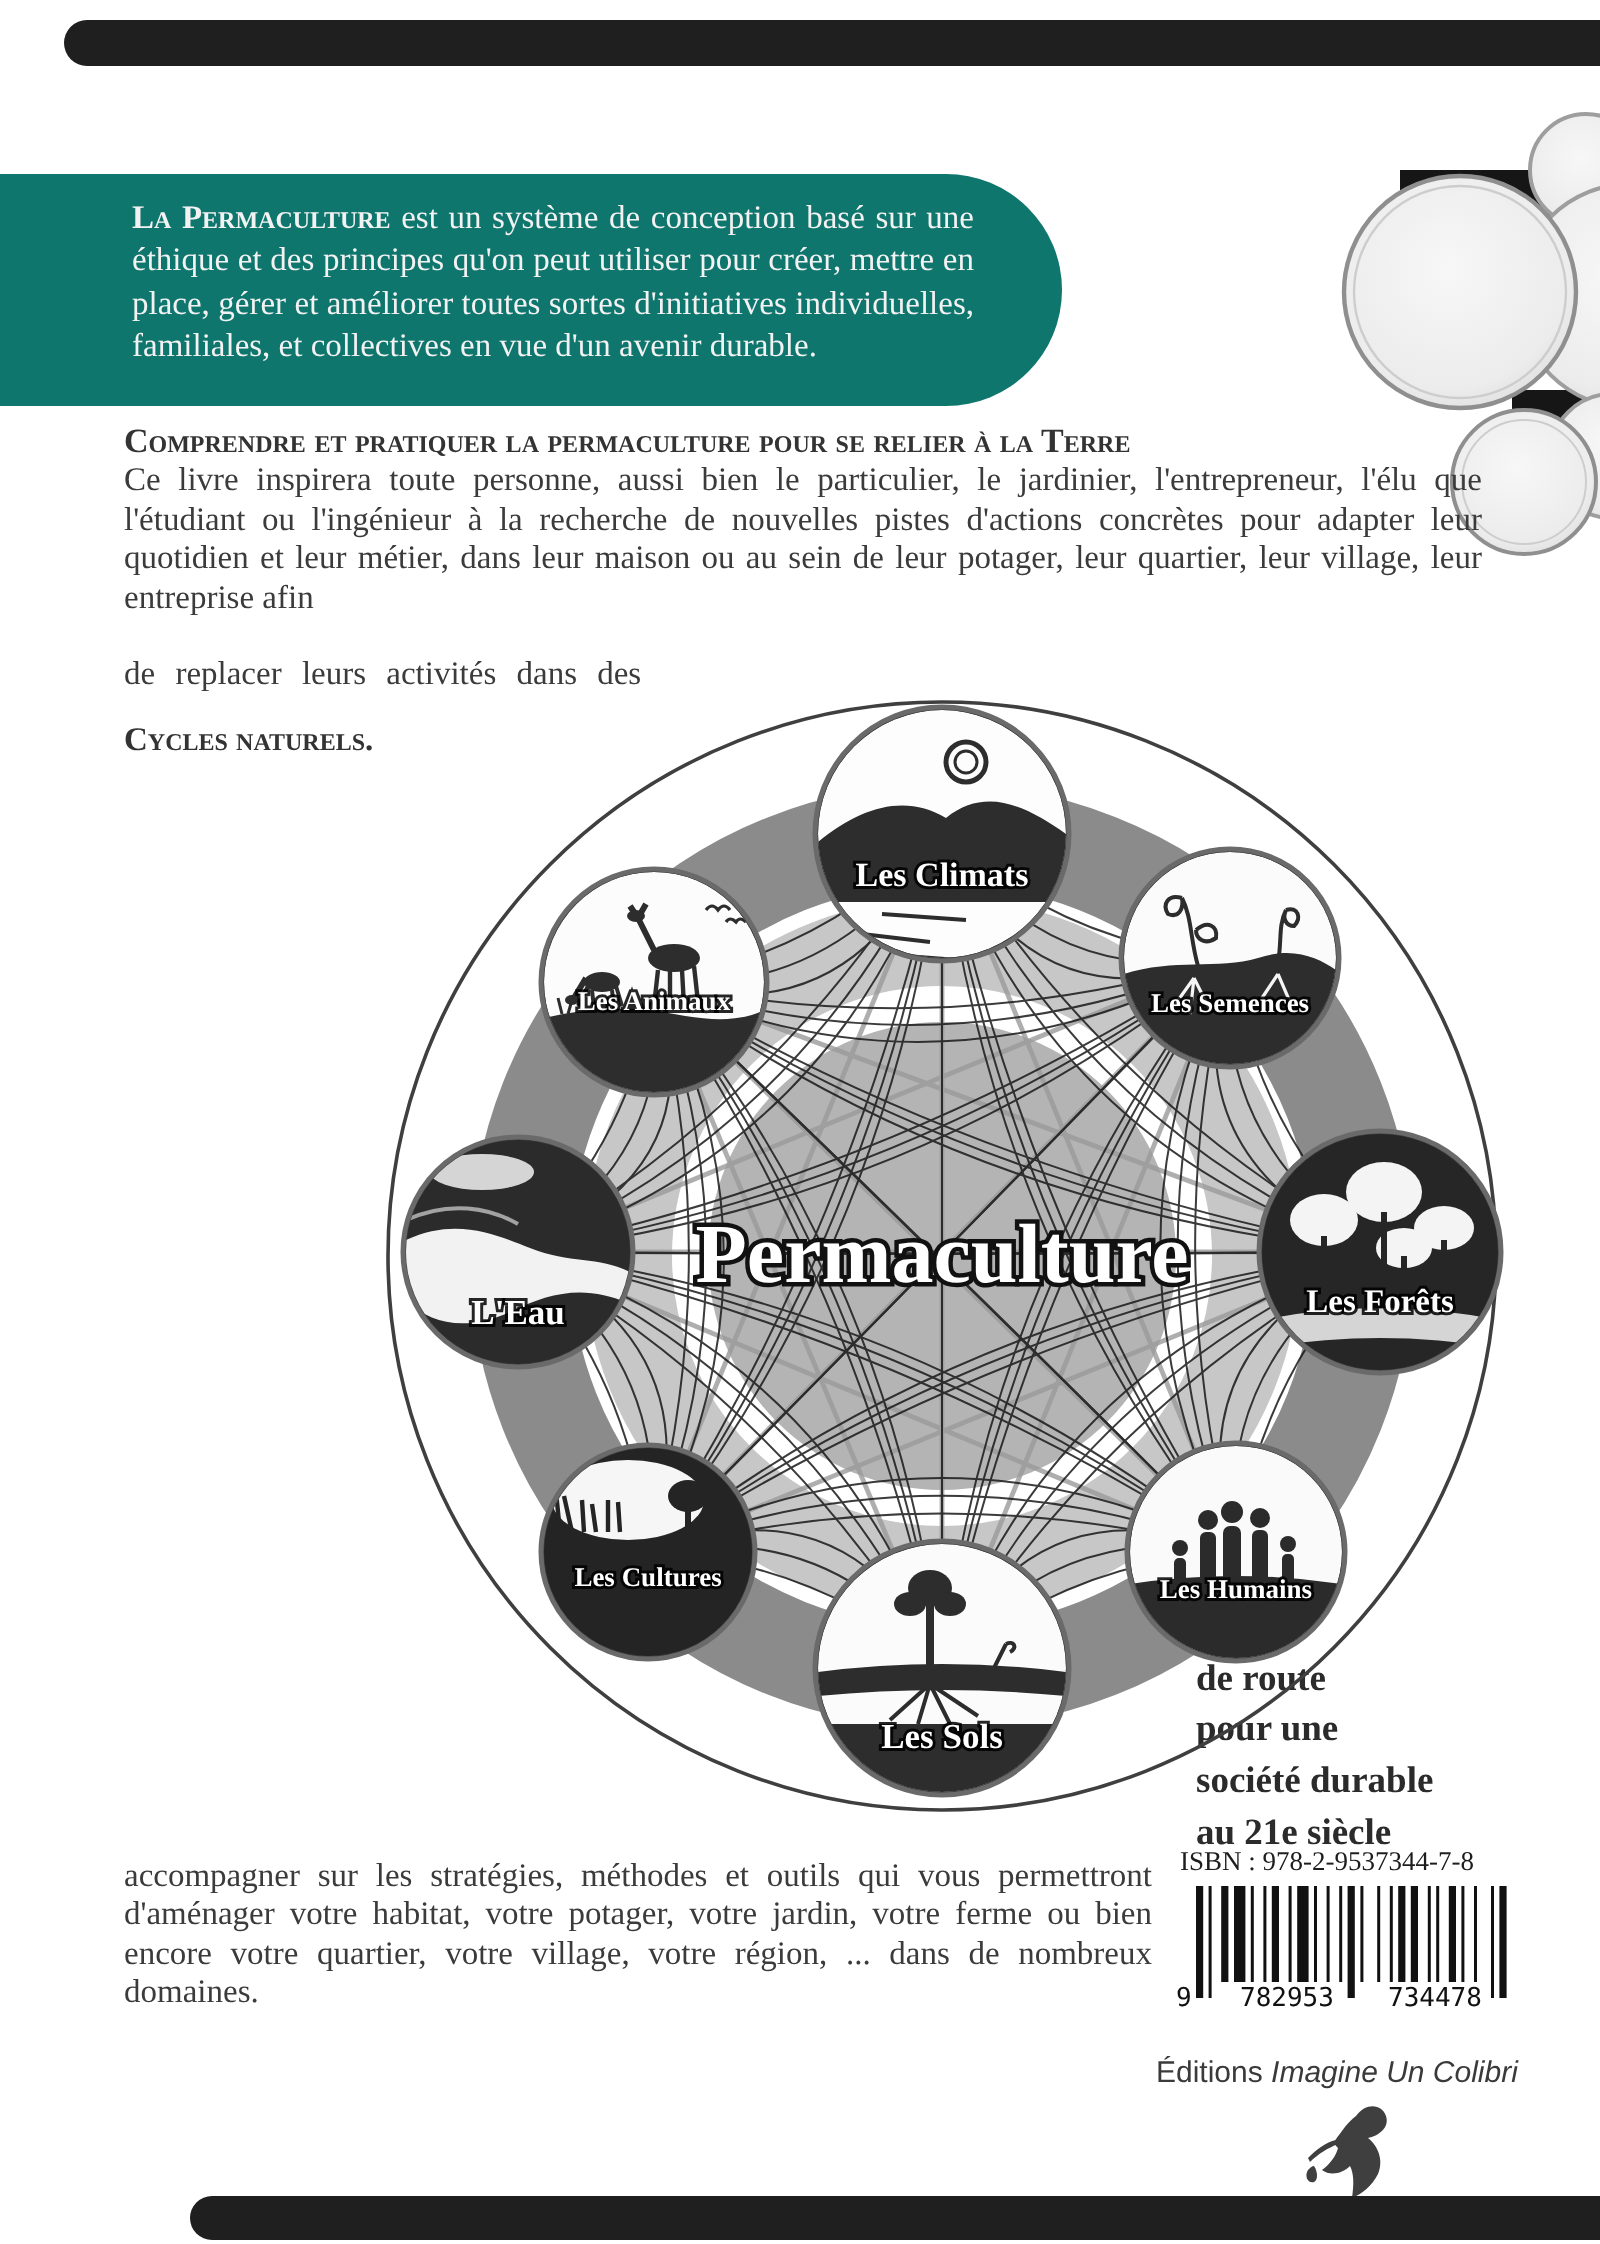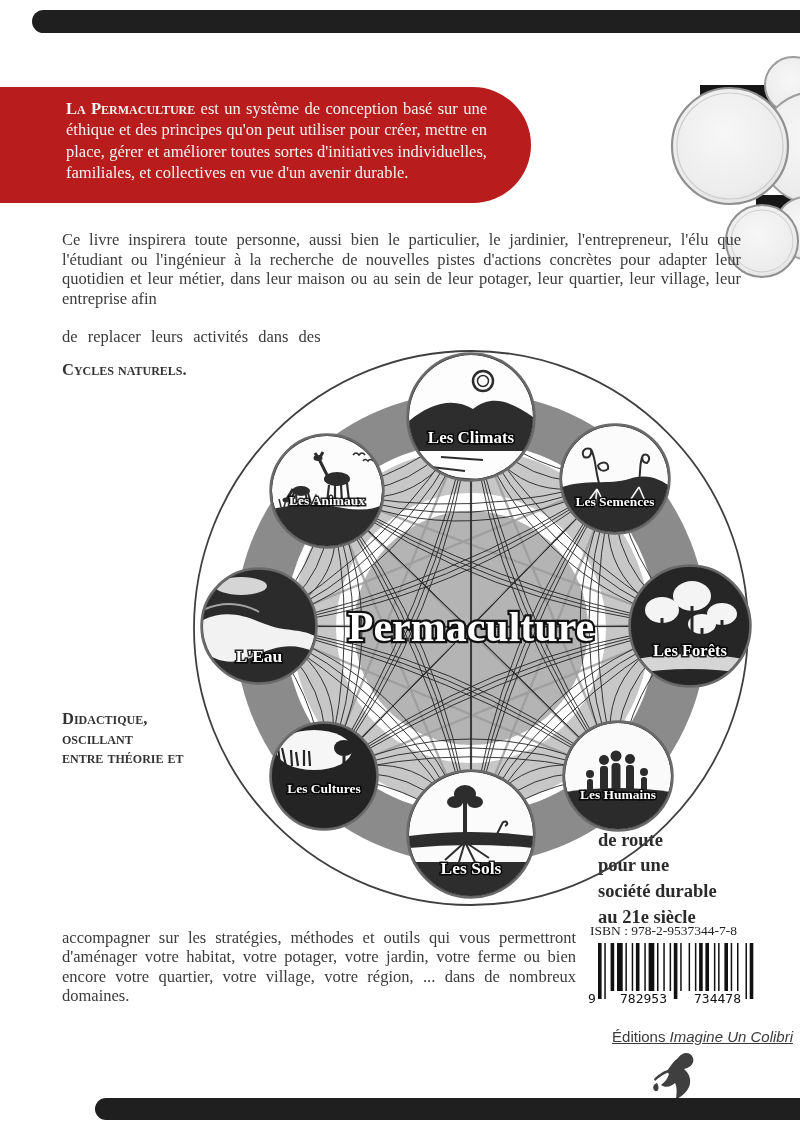--- a/index.html
+++ b/index.html
@@ -4,38 +4,38 @@
 <style>
   html,body{margin:0;padding:0;background:#fff;}
   #page{position:relative;width:800px;height:1122px;background:#fff;overflow:hidden;
         font-family:"Liberation Serif",serif;color:#3b3b3b;}
   .abs{position:absolute;}
   .sc{font-variant:small-caps;}
   .b{font-weight:bold;}
   .prelines{white-space:pre-line;}
   #top-bar{left:32px;top:10px;width:768px;height:23px;background:#1f1f1f;border-radius:12px 0 0 12px;}
   #bottom-bar{left:95px;top:1098px;width:705px;height:22px;background:#1f1f1f;border-radius:11px 0 0 11px;}
-  #intro-box{left:0;top:87px;width:531px;height:116px;background:#b91c1c;border-radius:0 58px 58px 0;
+  #intro-box{left:0;top:87px;width:531px;height:116px;background:#0f766e;border-radius:0 58px 58px 0;
              box-sizing:border-box;padding:11px 44px 0 66px;}
   #intro-text{color:#f2f2f2;font-size:16.5px;line-height:21.3px;text-align:justify;}
   #section-heading{left:62px;top:211px;width:690px;font-size:17px;color:#333;}
   #para-main{left:62px;top:230px;width:679px;font-size:16.5px;line-height:19.6px;text-align:justify;}
   #para-cont{left:62px;top:327px;width:420px;font-size:16.5px;word-spacing:6px;}
   #para-caps{left:62px;top:360px;font-size:16.5px;color:#333;}
   #left-col{left:62px;top:376px;width:195px;font-size:16.5px;line-height:19.4px;}
   #didactique-caps{left:62px;top:709px;width:220px;font-size:16.5px;line-height:19.6px;color:#333;}
   #didactique-body{left:62px;top:768px;width:310px;font-size:16.5px;line-height:19.6px;}
   #didactique-wide{left:62px;top:928px;width:514px;font-size:16.5px;line-height:19.3px;text-align:justify;}
   #footnote{left:62px;top:1024px;width:500px;font-size:16.5px;font-style:italic;color:#333;}
   #tagline{left:598px;top:776px;width:190px;font-weight:bold;font-size:18.5px;
            line-height:25.8px;color:#2b2b2b;}
   #isbn-label{left:590px;top:923px;font-size:13.5px;color:#1d1d1d;}
   #barcode{left:586px;top:941px;}
-  #publisher{left:578px;top:1028px;width:215px;text-align:right;font-family:"Liberation Sans",sans-serif;
-             font-size:15px;color:#3a3a3a;text-decoration:underline;}
+  #publisher{left:578px;top:1028px;width:215px;text-align:left;font-family:"Liberation Sans",sans-serif;
+             font-size:15px;color:#3a3a3a;}
   #publisher .it{font-style:italic;}
   #bird{left:650px;top:1050px;}
   #bubbles{left:628px;top:55px;}
   #diagram{left:180px;top:337px;}
 </style>
 </head>
 <body>
 
 <div id="page">
 
@@ -59,29 +59,27 @@
       <circle cx="102" cy="91" r="53" fill="none" stroke="#cdcdcd" stroke-width="1.2"></circle>
       <circle cx="134" cy="186" r="36" fill="url(#bg1)" stroke="#8f8f8f" stroke-width="2"></circle>
       <circle cx="134" cy="186" r="31" fill="none" stroke="#cdcdcd" stroke-width="1"></circle>
     </g>
   </svg>
 
   <div id="intro-box" class="abs">
     <div id="intro-text"><span class="sc b">La Permaculture</span><span> est un système de conception basé sur une éthique et des principes qu'on peut utiliser pour créer, mettre en place, gérer et améliorer toutes sortes d'initiatives individuelles, familiales, et collectives en vue d'un avenir durable.</span></div>
   </div>
 
+  <div id="section-heading" class="abs sc b">Comprendre et pratiquer la permaculture pour se relier à la Terre</div>
 
   <div id="para-main" class="abs">Ce livre inspirera toute personne, aussi bien le particulier, le jardinier, l'entrepreneur, l'élu que l'étudiant ou l'ingénieur à la recherche de nouvelles pistes d'actions concrètes pour adapter leur quotidien et leur métier, dans leur maison ou au sein de leur potager, leur quartier, leur village, leur entreprise afin</div>
   <div id="para-cont" class="abs">de replacer leurs activités dans des</div>
   <div id="para-caps" class="abs sc b">Cycles naturels.</div>
 
 
-  <div id="didactique-caps" class="abs sc b prelines">Didactique,
-oscillant
-entre théorie et</div>
   <div id="didactique-wide" class="abs">accompagner sur les stratégies, méthodes et outils qui vous permettront d'aménager votre habitat, votre potager, votre jardin, votre ferme ou bien encore votre quartier, votre village, votre région, ... dans de nombreux domaines.</div>
 
   <div id="tagline" class="abs prelines">Une
 feuille
 de route
 pour une
 société durable
 au 21e siècle</div>
 
 

